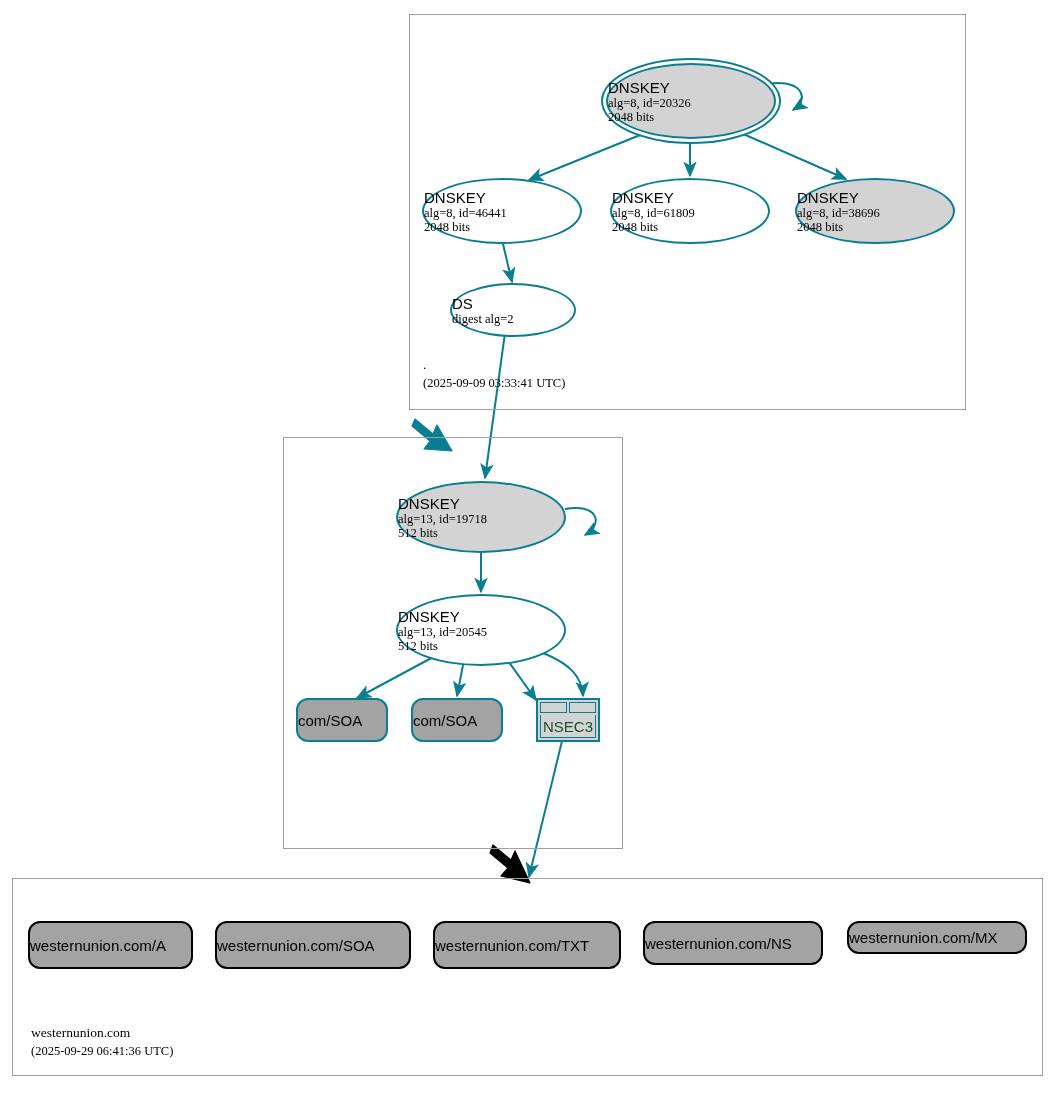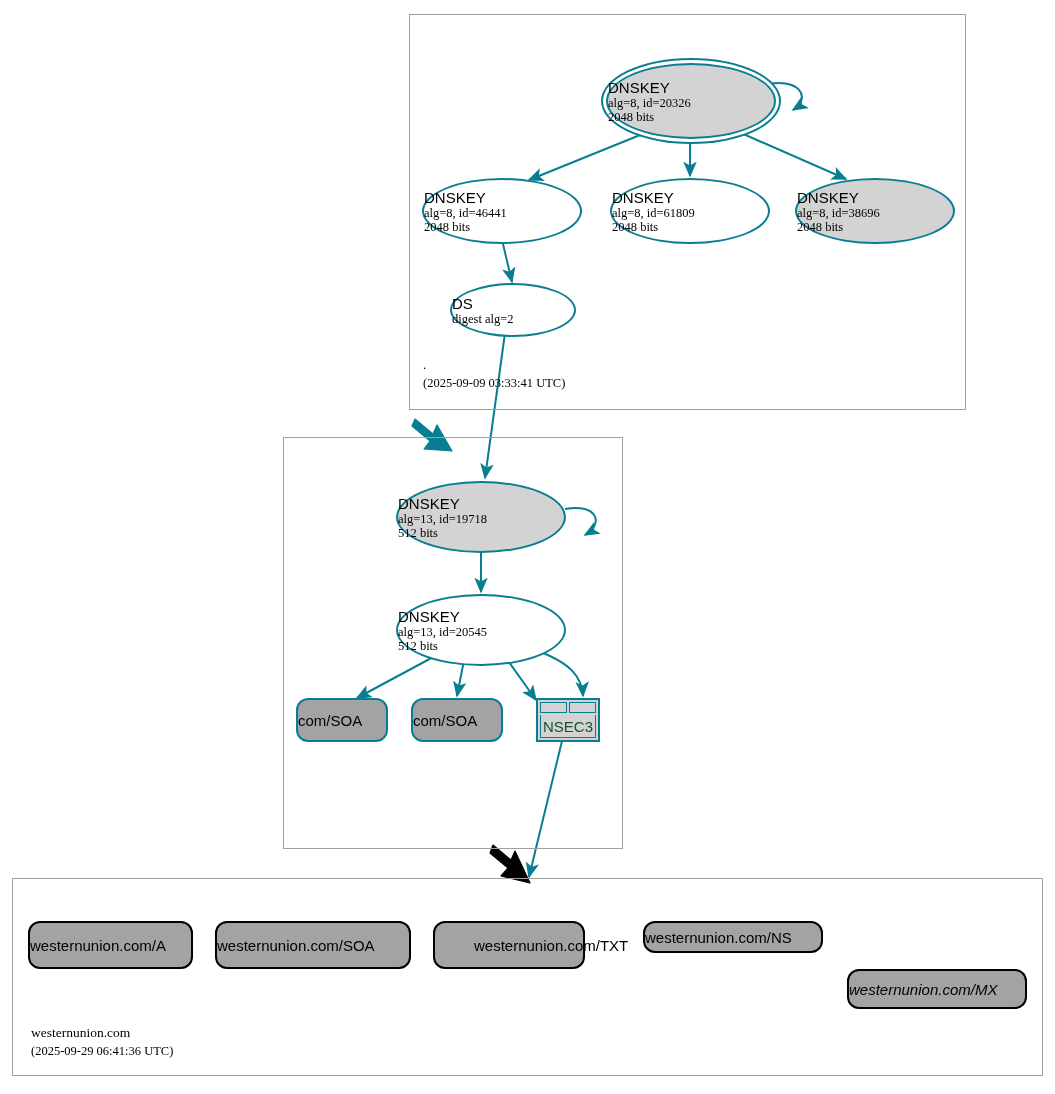--- a/index.html
+++ b/index.html
@@ -156,25 +156,25 @@
   </div>
 
   <div class="node rrset insecure" style="left:215px;top:921px;width:196px;height:48px;">
     <span class="lbl">westernunion.com/SOA</span>
   </div>
 
   <div class="node rrset insecure" style="left:28px;top:921px;width:165px;height:48px;">
     <span class="lbl">westernunion.com/A</span>
   </div>
 
-  <div class="node rrset insecure" style="left:433px;top:921px;width:152px;height:48px;padding-left:39px;">
+  <div class="node rrset insecure" style="left:433px;top:921px;width:188px;height:48px;">
     <span class="lbl">westernunion.com/TXT</span>
   </div>
 
-  <div class="node rrset insecure" style="left:643px;top:921px;width:180px;height:32px;">
+  <div class="node rrset insecure" style="left:643px;top:921px;width:180px;height:44px;">
     <span class="lbl">westernunion.com/NS</span>
   </div>
 
-  <div class="node rrset insecure" style="left:847px;top:969px;width:180px;height:40px;font-style:italic;">
+  <div class="node rrset insecure" style="left:847px;top:921px;width:180px;height:33px;">
     <span class="lbl">westernunion.com/MX</span>
   </div>
 
 </div>
 
 </body></html>

